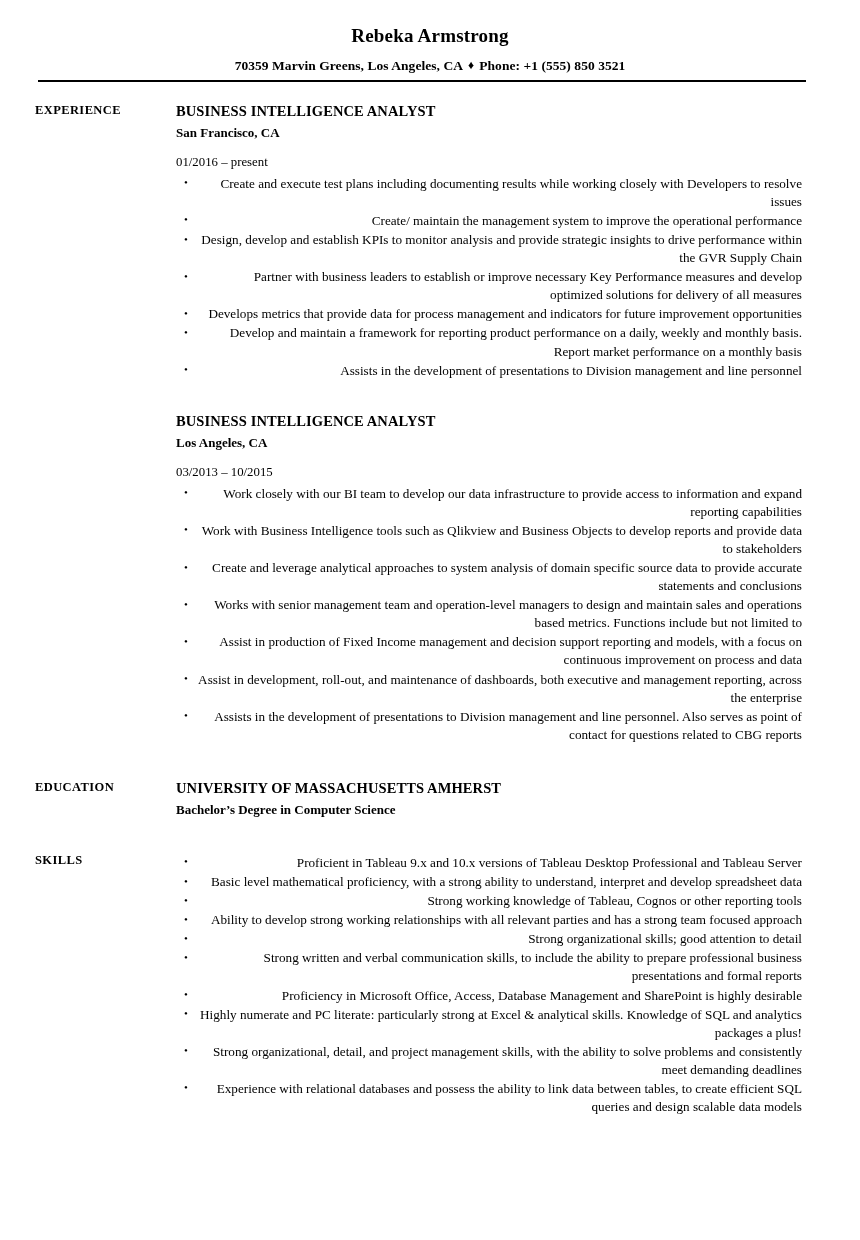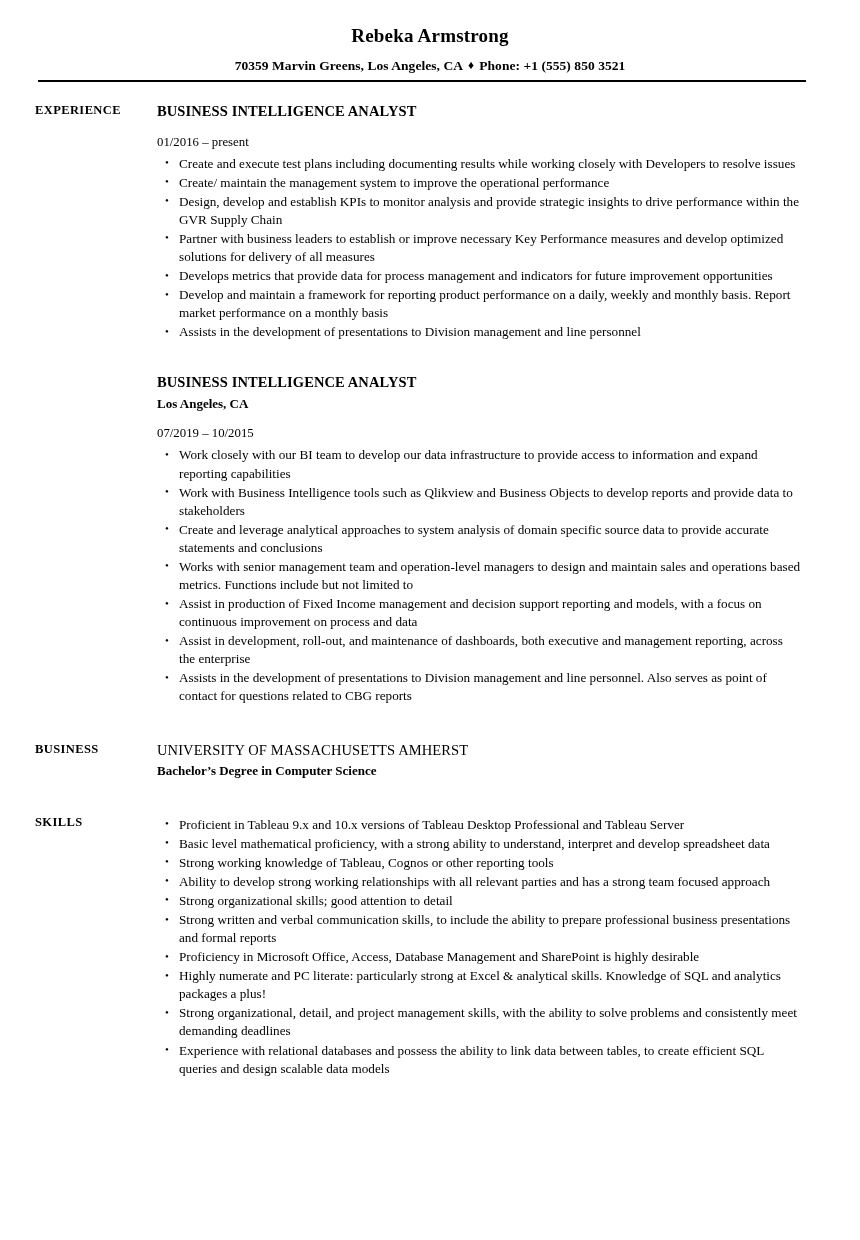--- a/index.html
+++ b/index.html
@@ -51,20 +51,21 @@
     border-top: 2.6px solid #000;
     margin: 6px 54px 0 38px;
     height: 0;
   }
 
   
   .section {
     display: flex;
     align-items: flex-start;
     padding-left: 35px;
+    gap: 19px;
   }
   .section-label {
     width: 122px;
     flex: 0 0 122px;
     font-size: 12.5px;
     font-weight: bold;
     letter-spacing: 0.4px;
     padding-top: 1px;
   }
   .section-body {
@@ -101,35 +102,35 @@
     list-style: none;
     margin: 4px 0 0 0;
     padding: 0;
   }
   ul.bullets li {
     position: relative;
     padding-left: 22px;
     font-size: 13.2px;
     line-height: 1.37;
     margin-top: 1px;
-    text-align: left;
+    text-align: right;
   }
   ul.bullets li::before {
     content: "\2022";
     position: absolute;
     left: 8px;
     top: -0.5px;
     font-size: 11px;
     line-height: 1.62;
   }
 
   
   .edu-school {
     font-size: 14.5px;
-    font-weight: normal;
+    font-weight: bold;
     letter-spacing: 0.1px;
     line-height: 1.3;
   }
   .edu-degree {
     font-size: 13px;
     font-weight: bold;
     margin-top: 4px;
     line-height: 1.25;
   }
 
@@ -148,52 +149,53 @@
     </div>
     <hr class="rule">
   </div>
 
   <div class="section" id="experience-section">
     <div class="section-label">EXPERIENCE</div>
     <div class="section-body">
 
       <div class="job">
         <div class="job-title">BUSINESS INTELLIGENCE ANALYST</div>
+        <div class="job-location">San Francisco, CA</div>
         <div class="job-dates">01/2016 – present</div>
         <ul class="bullets">
           <li>Create and execute test plans including documenting results while working closely with Developers to resolve issues</li>
           <li>Create/ maintain the management system to improve the operational performance</li>
           <li>Design, develop and establish KPIs to monitor analysis and provide strategic insights to drive performance within the GVR Supply Chain</li>
           <li>Partner with business leaders to establish or improve necessary Key Performance measures and develop optimized solutions for delivery of all measures</li>
           <li>Develops metrics that provide data for process management and indicators for future improvement opportunities</li>
           <li>Develop and maintain a framework for reporting product performance on a daily, weekly and monthly basis. Report market performance on a monthly basis</li>
           <li>Assists in the development of presentations to Division management and line personnel</li>
         </ul>
       </div>
 
       <div class="job">
         <div class="job-title">BUSINESS INTELLIGENCE ANALYST</div>
         <div class="job-location">Los Angeles, CA</div>
-        <div class="job-dates">07/2019 – 10/2015</div>
+        <div class="job-dates">03/2013 – 10/2015</div>
         <ul class="bullets">
           <li>Work closely with our BI team to develop our data infrastructure to provide access to information and expand reporting capabilities</li>
           <li>Work with Business Intelligence tools such as Qlikview and Business Objects to develop reports and provide data to stakeholders</li>
           <li>Create and leverage analytical approaches to system analysis of domain specific source data to provide accurate statements and conclusions</li>
           <li>Works with senior management team and operation-level managers to design and maintain sales and operations based metrics. Functions include but not limited to</li>
           <li>Assist in production of Fixed Income management and decision support reporting and models, with a focus on continuous improvement on process and data</li>
           <li>Assist in development, roll-out, and maintenance of dashboards, both executive and management reporting, across the enterprise</li>
           <li>Assists in the development of presentations to Division management and line personnel. Also serves as point of contact for questions related to CBG reports</li>
         </ul>
       </div>
 
     </div>
   </div>
 
   <div class="section" id="education-section">
-    <div class="section-label">BUSINESS</div>
+    <div class="section-label">EDUCATION</div>
     <div class="section-body">
       <div class="edu-school">UNIVERSITY OF MASSACHUSETTS AMHERST</div>
       <div class="edu-degree">Bachelor’s Degree in Computer Science</div>
     </div>
   </div>
 
   <div class="section" id="skills-section">
     <div class="section-label">SKILLS</div>
     <div class="section-body">
       <ul class="bullets">

